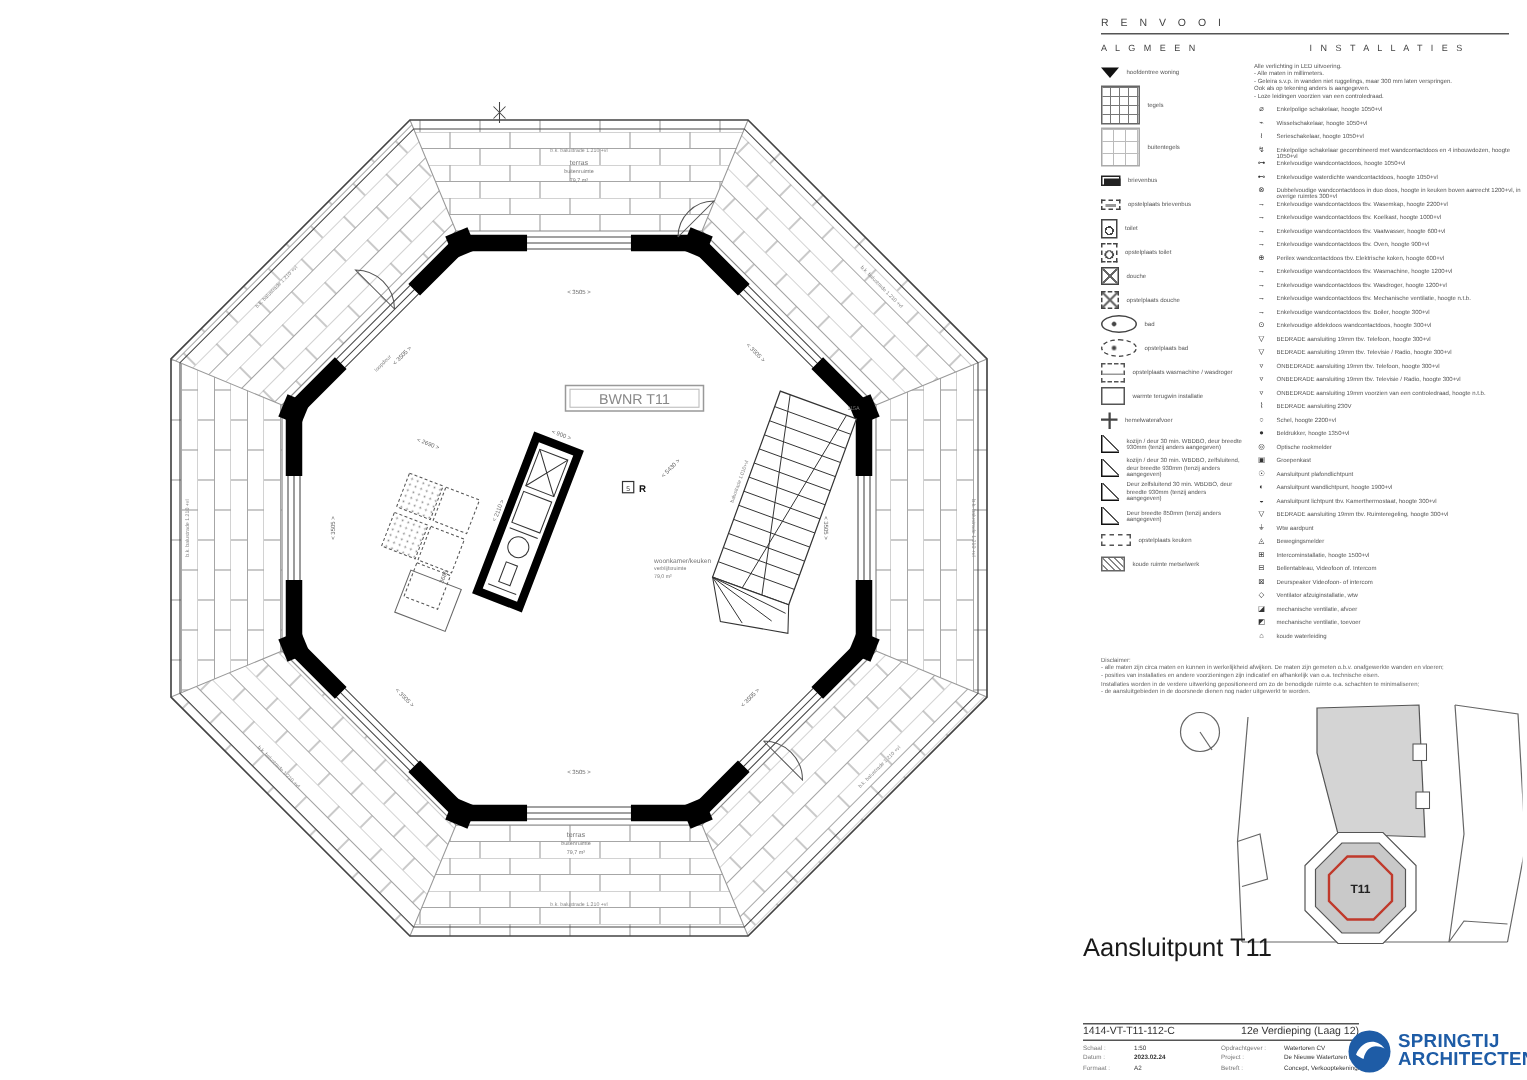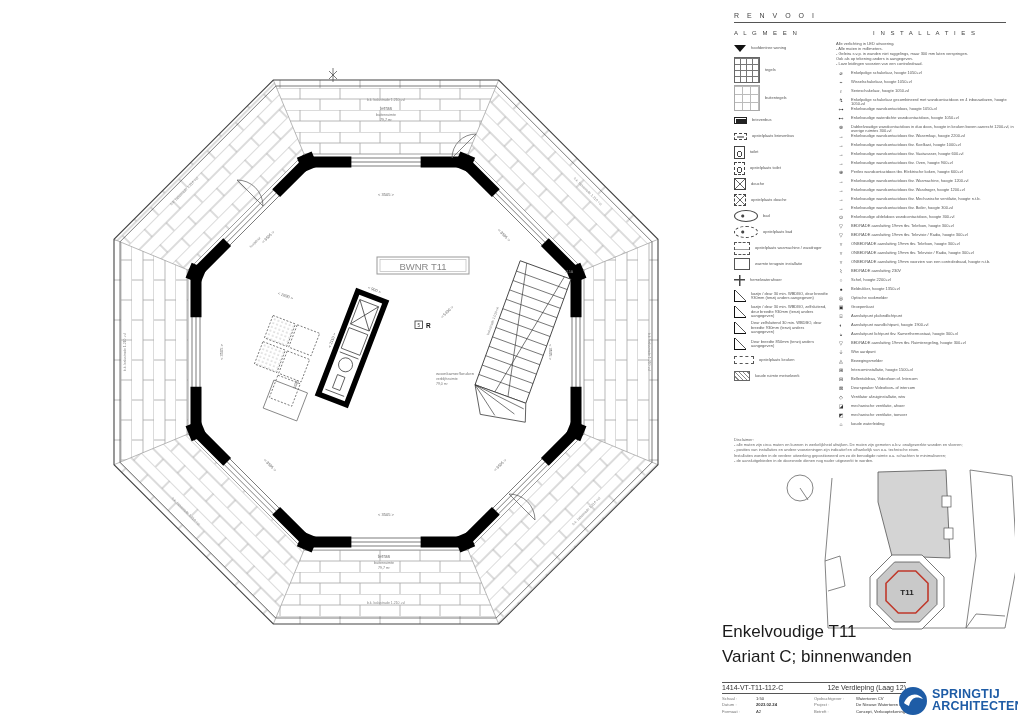--- a/index.html
+++ b/index.html
@@ -580,22 +580,21 @@
       </g>
       <polygon points="108,6 176,4 180,92 122,90 108,36" fill="#d4d4d4" stroke="#555" stroke-width="0.8"></polygon>
       <rect x="172" y="30" width="9" height="11" fill="#fff" stroke="#555" stroke-width="0.7"></rect>
       <rect x="174" y="62" width="9" height="11" fill="#fff" stroke="#555" stroke-width="0.7"></rect>
       <polygon points="122,89 152,89 174,111 174,141 152,163 122,163 100,141 100,111" fill="#fff" stroke="#555" stroke-width="0.8"></polygon>
       <polygon points="124.6,96 149.4,96 167,113.6 167,138.4 149.4,156 124.6,156 107,138.4 107,113.6" fill="#c9c9c9" stroke="#555" stroke-width="0.8"></polygon>
       <polygon points="128.3,105 145.7,105 158,117.3 158,134.7 145.7,147 128.3,147 116,134.7 116,117.3" fill="#c9c9c9" stroke="#c0392b" stroke-width="1.6"></polygon>
       <text x="137" y="129" font-size="8" font-weight="bold" fill="#222" text-anchor="middle">T11</text>
     </svg>
 
-    <div class="t1">Enkelvoudige T11</div>
-    <div class="t2">Variant C; binnenwanden</div>
+    <div class="t1">Aansluitpunt T11</div>
 
     <div class="tb">
       <div class="tb-head">
         <span>1414-VT-T11-112-C</span>
         <span>12e Verdieping (Laag 12)</span>
       </div>
       <div class="tb-grid">
         <span class="lab">Schaal</span>
         <span class="val">1:50</span>
         <span class="lab">Opdrachtgever</span>

